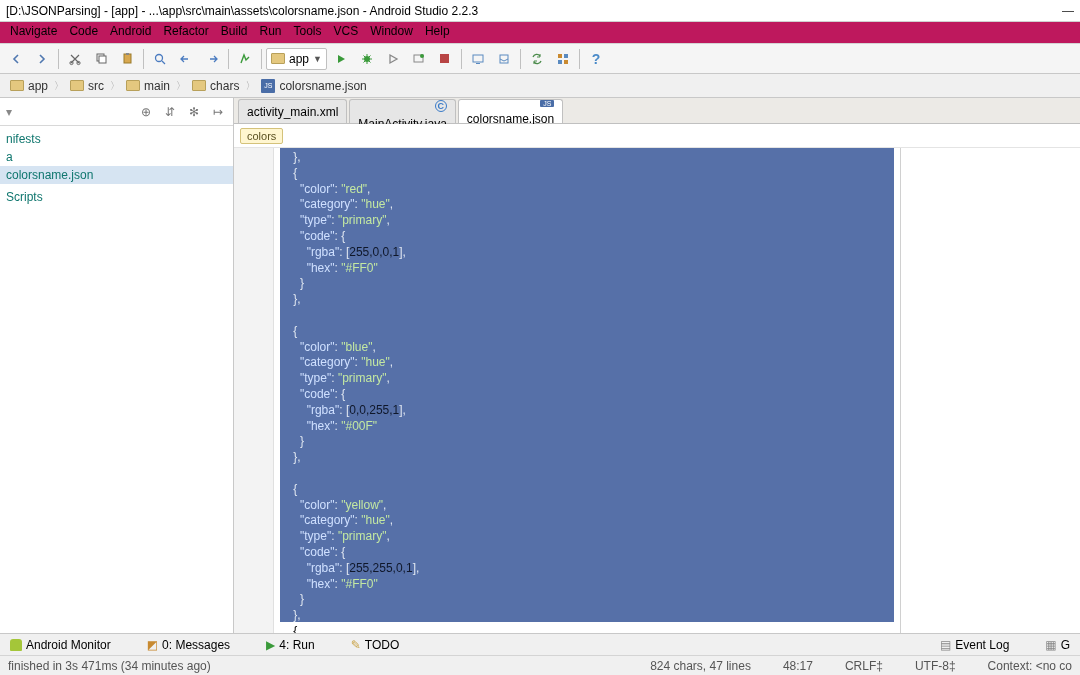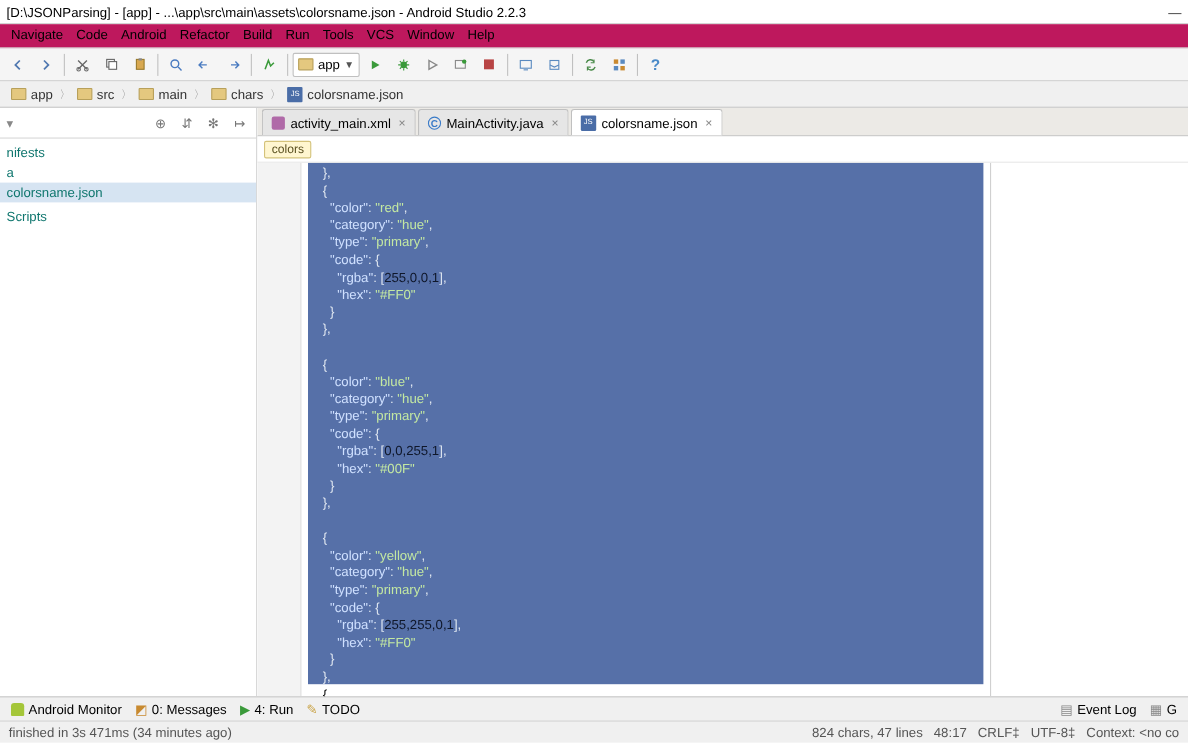--- a/index.html
+++ b/index.html
@@ -23,41 +23,41 @@
 .ico-java { width:12px; height:12px; border:1px solid #3a7bc8; border-radius:6px; display:inline-flex; align-items:center; justify-content:center; color:#3a7bc8; font-size:9px; font-weight:bold;}
 .main { flex:1; display:flex; overflow:hidden;}
 .sidebar { width:234px; background:#fff; border-right:1px solid #c8c8c8; display:flex; flex-direction:column;}
 .side-hdr { height:28px; border-bottom:1px solid #d8d8d8; display:flex; align-items:center; justify-content:flex-end; padding:0 6px; gap:6px;}
 .side-ico { width:18px; height:18px; display:flex; align-items:center; justify-content:center; color:#777; cursor:pointer; font-size:12px;}
 .tree { flex:1; padding:4px 0; font-size:12px; color:#0f766e; overflow:hidden;}
 .tree-item { padding:2px 6px 2px 6px; cursor:pointer; white-space:nowrap;}
 .tree-item.sel { background:#d6e4f2;}
 .editor-area { flex:1; display:flex; flex-direction:column; background:#fff; overflow:hidden;}
 .tabs { height:26px; display:flex; align-items:flex-end; background:#eceae6; border-bottom:1px solid #c0c0c0; padding-left:4px;}
-.tab { height:24px; display:flex; align-items:center; gap:5px; padding:0 8px; border:1px solid #c0c0c0; border-bottom:none; background:#e6e6e6; margin-right:2px; border-radius:3px 3px 0 0; cursor:pointer;}
+.tab { height:24px; display:flex; align-items:flex-end; gap:5px; padding:0 8px; border:1px solid #c0c0c0; border-bottom:none; background:#e6e6e6; margin-right:2px; border-radius:3px 3px 0 0; cursor:pointer;flex-direction:column;}
 .tab.active { background:#fff;}
 .tab .close { color:#888; font-size:11px; margin-left:2px;}
 .crumb-row { height:24px; display:flex; align-items:center; padding:0 6px; background:#fff; border-bottom:1px solid #e4e4e4;}
 .crumb-pill { border:1px solid #d4c27a; background:#fff6d0; padding:1px 6px; border-radius:2px; font-size:11px; color:#5a5020;}
 .code-wrap { flex:1; display:flex; overflow:hidden; background:#fff;}
 .gutter { width:40px; background:#f3f3f3; border-right:1px solid #e0e0e0; flex-shrink:0;}
 .code { flex:1; position:relative; overflow:hidden; font-family:"Consolas","Courier New",monospace; font-size:13px;}
 .selection { position:absolute; left:6px; top:0; width:614px; background:#5670a8; z-index:1;}
 .code-lines { position:absolute; left:6px; top:2px; z-index:2; line-height:15.8px; white-space:pre;}
 .line { height:15.8px; }
 .sel-text { color:#dfe6f0; }
 .k { color:#cfe0ff;}
 .s-sel { color:#c3e8a2;}
 .n { color:#0f172a;}
 .rmargin { position:absolute; top:0; bottom:0; width:1px; background:#d0d0d0; left:626px; z-index:0;}
 .status1 { height:22px; background:#f0f0f0; border-top:1px solid #c8c8c8; display:flex; align-items:center; justify-content:space-between; padding:0 6px; font-size:11px;}
-.status1 .l, .status1 .r { display:flex; align-items:center; gap:4px;}
+.status1 .l, .status1 .r { display:flex; align-items:center; gap:28px;}
 .status1 .item { display:flex; align-items:center; gap:4px; cursor:pointer; padding:2px 4px;}
 .status2 { height:20px; background:#f0f0f0; border-top:1px solid #d4d4d4; display:flex; align-items:center; justify-content:space-between; padding:0 8px; font-size:11px; color:#555;}
-.status2 .r { display:flex; gap:10px; align-items:center;}
+.status2 .r { display:flex; gap:32px; align-items:center;}
 .droid { width:12px; height:12px; background:#a4c639; border-radius:3px 3px 1px 1px; display:inline-block;}
 svg { display:block; }
 </style>
 </head>
 <body>
 
 <div class="titlebar">
   <div class="t-left">
     <span>[D:\JSONParsing] - [app] - ...\app\src\main\assets\colorsname.json - Android Studio 2.2.3</span>
   </div>

